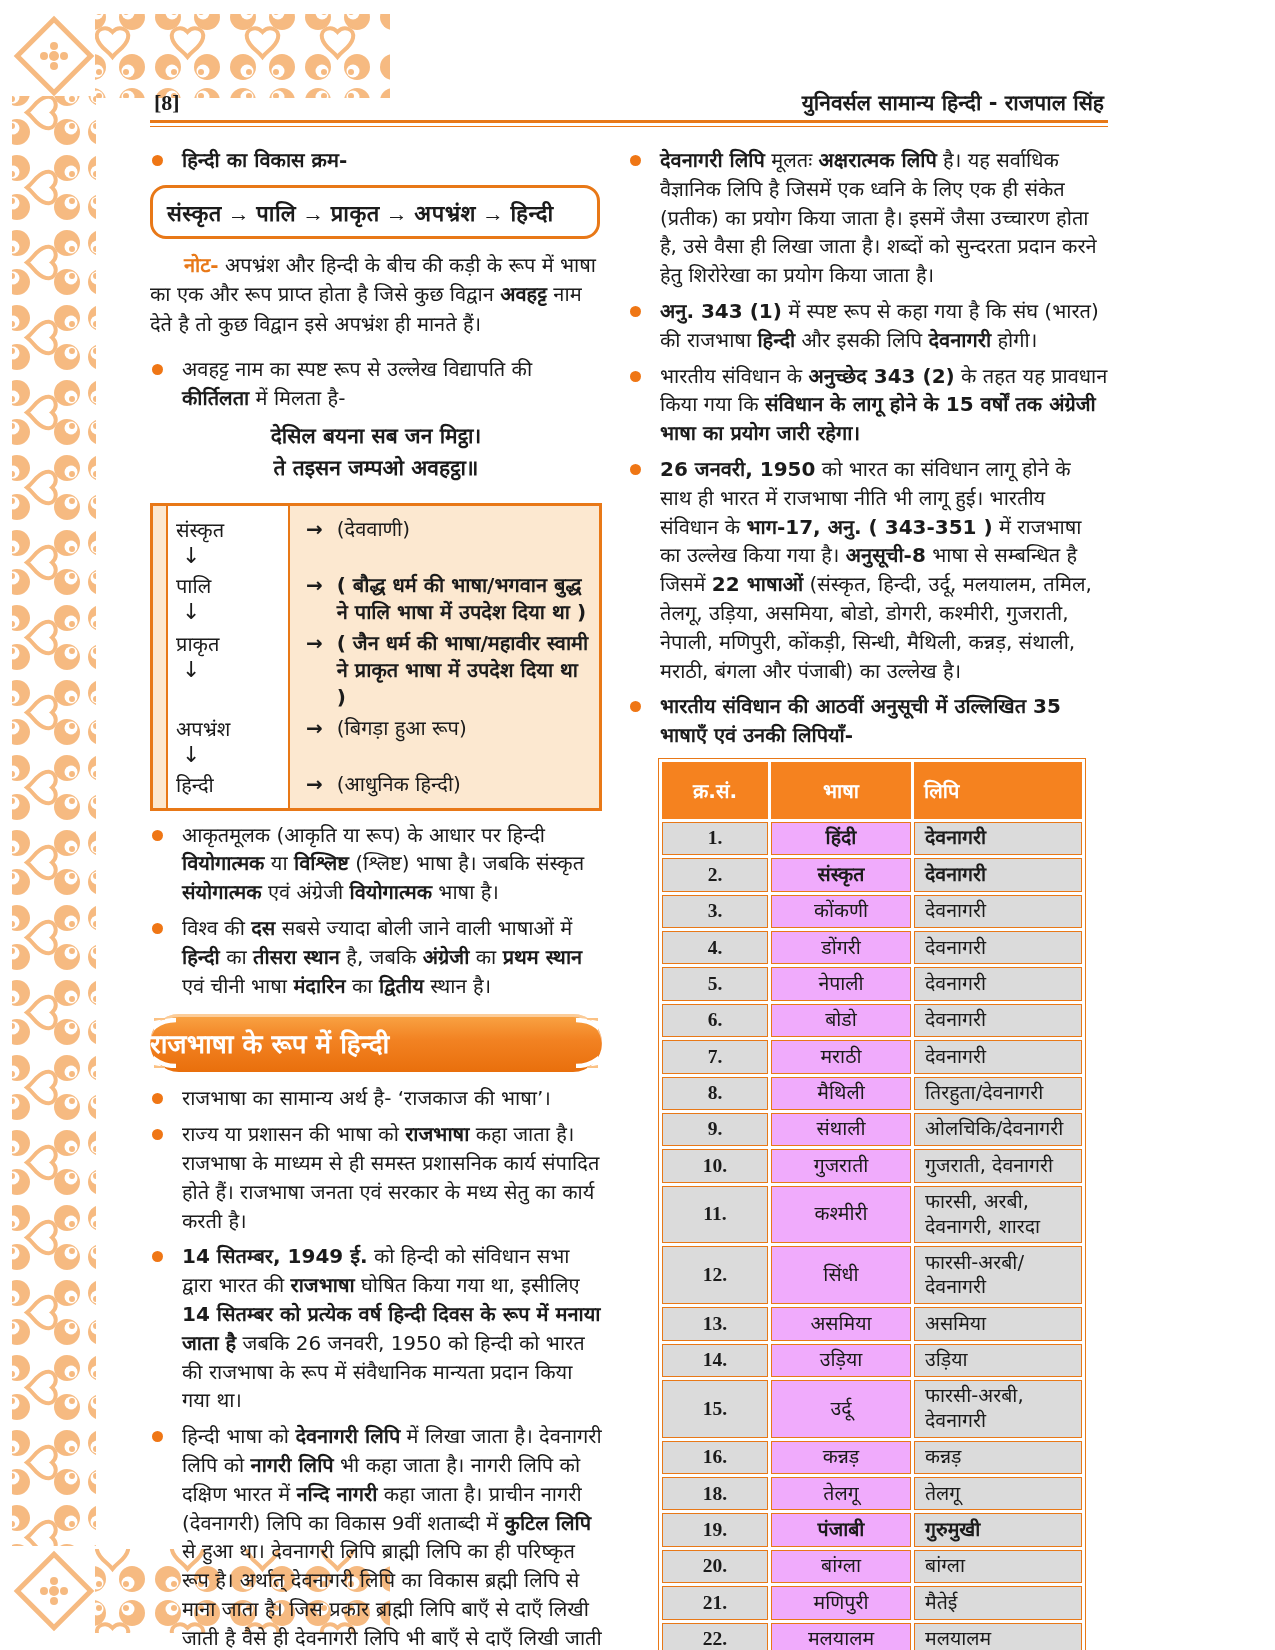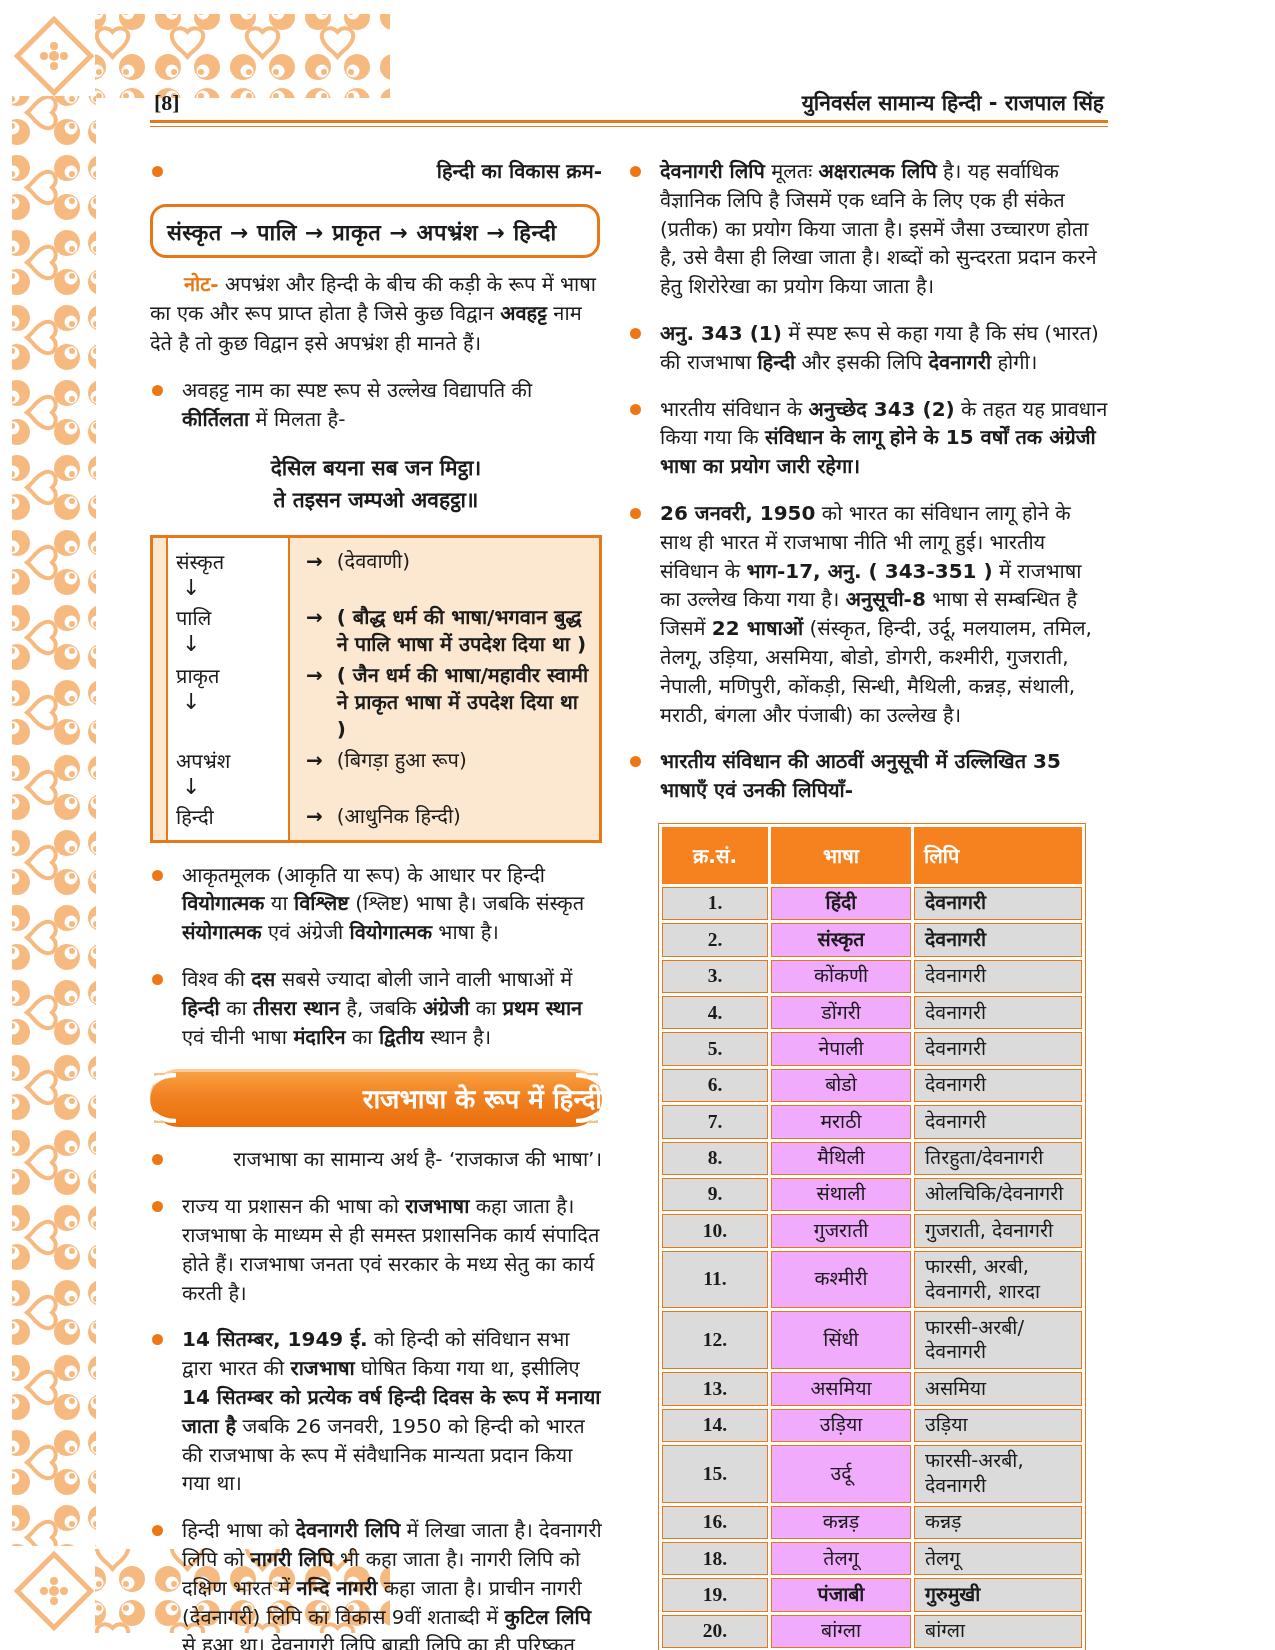--- a/index.html
+++ b/index.html
@@ -7,27 +7,27 @@
   #page{position:relative;width:1275px;height:1650px;background:#fff;overflow:hidden;}
   #decor{position:absolute;left:0;top:0;pointer-events:none;}
   #content{position:absolute;left:150px;top:88px;width:958px;}
   .hdr-row{display:flex;justify-content:space-between;align-items:flex-end;padding:0 4px 4px 4px;}
   .pg-num{font-size:22px;font-weight:bold;font-family:"Liberation Serif","DejaVu Serif",serif;}
   .book-title{font-size:21px;font-weight:bold;margin-left:8px;}
   .dbl-rule{height:3px;border-top:3.5px solid #e87817;border-bottom:1.5px solid #e87817;margin-bottom:12px;}
   .cols{display:flex;gap:26px;}
   .col-l{width:452px;flex:0 0 452px;}
   .col-r{width:480px;flex:1;}
-  .bullet{display:flex;margin:18px 0;justify-content:space-between;}
+  .bullet{display:flex;margin:7px 0;}
   .dot{flex:0 0 11px;width:11px;height:11px;border-radius:50%;background:#ef7615;margin:9px 19px 0 2px;}
   .btxt{font-size:20px;line-height:1.44;}
   b{font-weight:bold;}
   
   .flowbox{border:3px solid #e87817;border-radius:16px;padding:9px 14px;margin:10px 2px 12px 0;
-           font-size:22px;font-weight:bold;text-align:left;letter-spacing:.5px;}
+           font-size:22px;font-weight:bold;text-align:left;letter-spacing:.5px;font-family:Liberation Serif, serif;}
   
   .note{font-size:20px;line-height:1.47;margin:6px 0 16px 0;}
   .note .indent{display:inline-block;width:34px;}
   .note-label{color:#e87817;font-weight:bold;}
   
   .verse{font-size:21px;font-weight:bold;text-align:center;line-height:1.55;margin:4px 0 18px 0;}
   
   .evo{border:3px solid #e87817;background:#fce8d0;margin:6px 0 10px 0;display:flex;flex-direction:column;padding-left:13px;}
   .evo-row{display:flex;}
   .evo-stage{flex:0 0 106px;background:#fff;border-left:2px solid #e87817;border-right:2px solid #e87817;
@@ -35,21 +35,21 @@
   .evo-row:first-child .evo-stage{padding-top:10px;}
   .evo-row:last-child .evo-stage{padding-bottom:10px;}
   .evo-down{font-size:22px;padding:0 0 2px 6px;color:#1b1b1b;}
   .evo-desc{flex:1;padding:2px 10px 2px 16px;font-size:20px;line-height:1.35;display:flex;align-items:flex-start;}
   .evo-row:first-child .evo-desc{padding-top:10px;}
   .evo-arrow{margin-right:14px;font-weight:bold;}
   .evo-desc .bold{font-weight:bold;}
   
   .banner{position:relative;margin:14px 0 12px 0;height:58px;border-radius:29px;
           background:linear-gradient(#f9a546 0%,#f28222 45%,#e96f0c 100%);
-          display:flex;align-items:center;justify-content:flex-end;
+          display:flex;align-items:center;justify-content:flex-start;
           box-shadow:inset 0 3px 0 rgba(255,255,255,.45);}
   .banner span{color:#fff;font-size:26px;font-weight:bold;}
   .arc{position:absolute;top:4px;height:50px;width:26px;}
   .arc-l{left:4px;} .arc-r{right:4px;transform:scaleX(-1);}
   
   table.scripts{border-collapse:separate;border-spacing:3px 3px;margin:8px 0 0 30px;width:428px;
                 background:#fff;border:1px solid #e87817;}
   table.scripts th{background:#f5821f;color:#fff;font-size:20px;font-weight:bold;text-align:left;
                    padding:15px 10px;}
   table.scripts th.c{text-align:center;}

